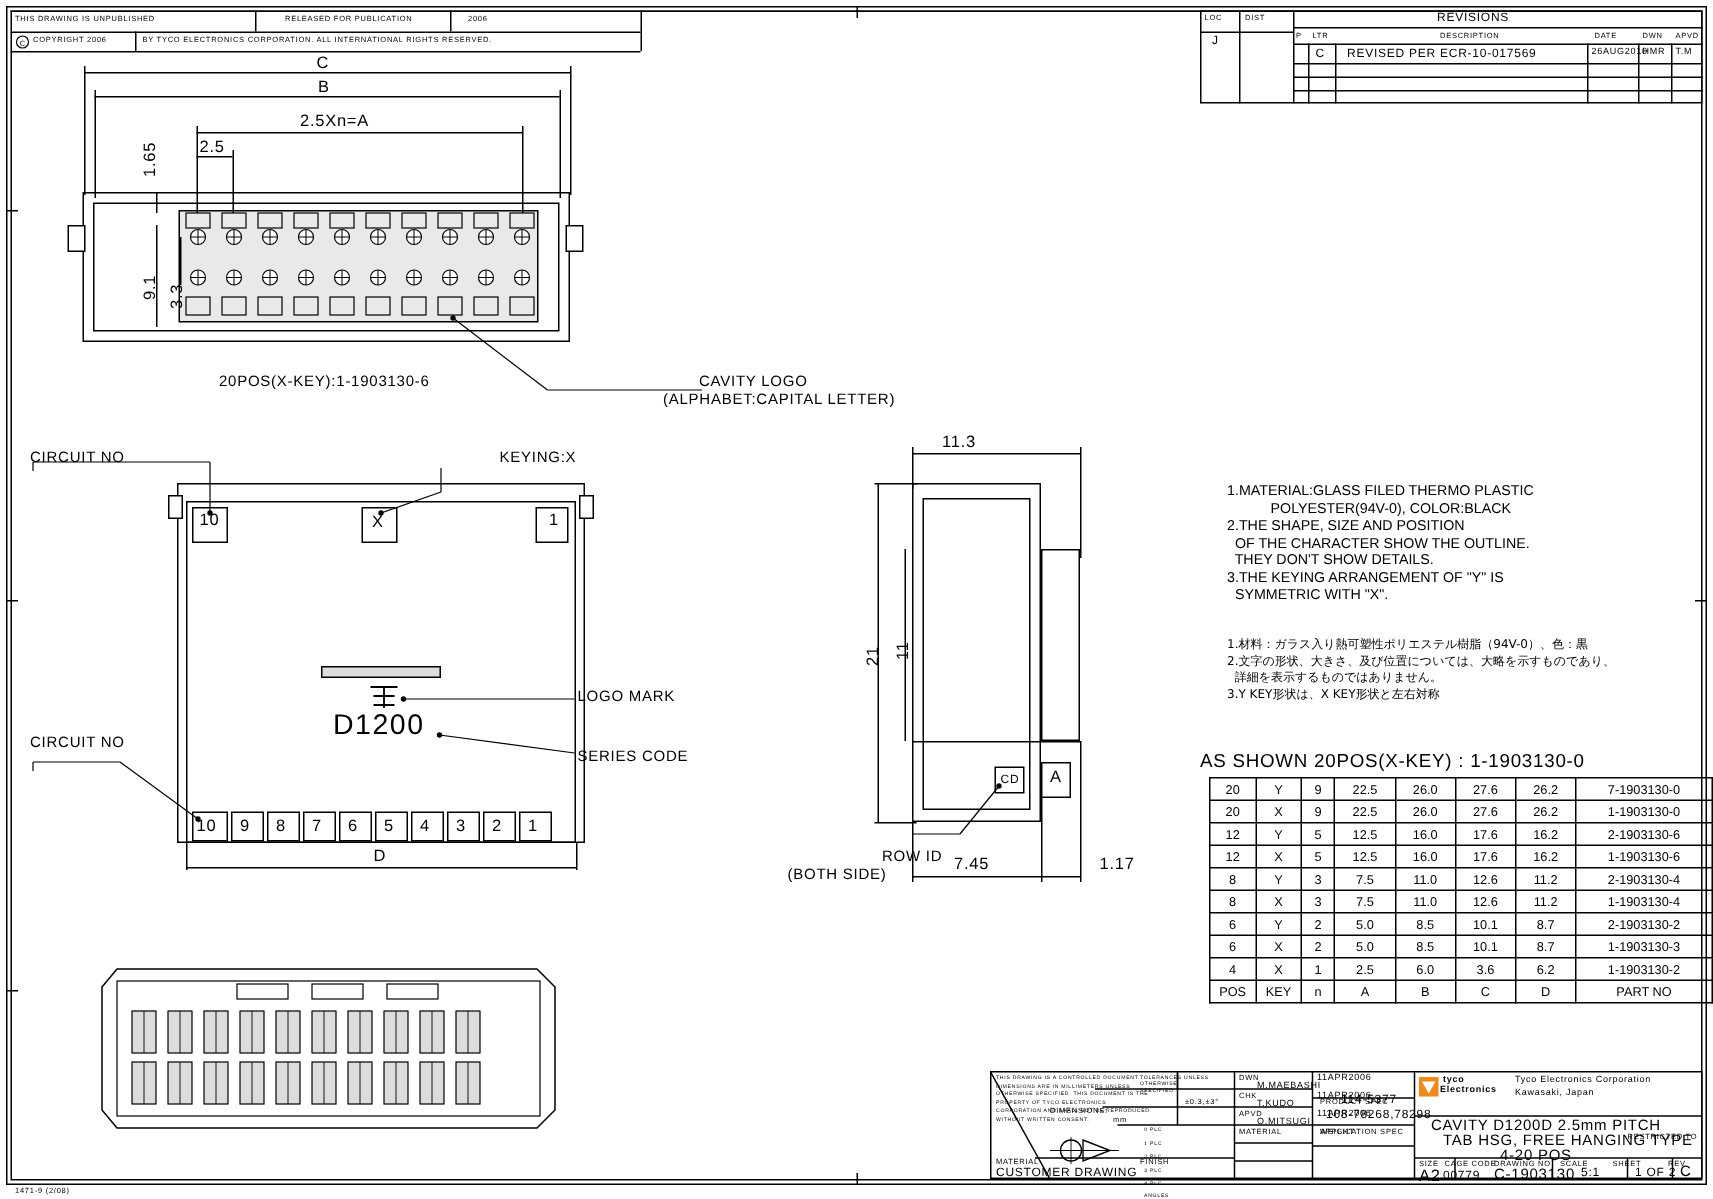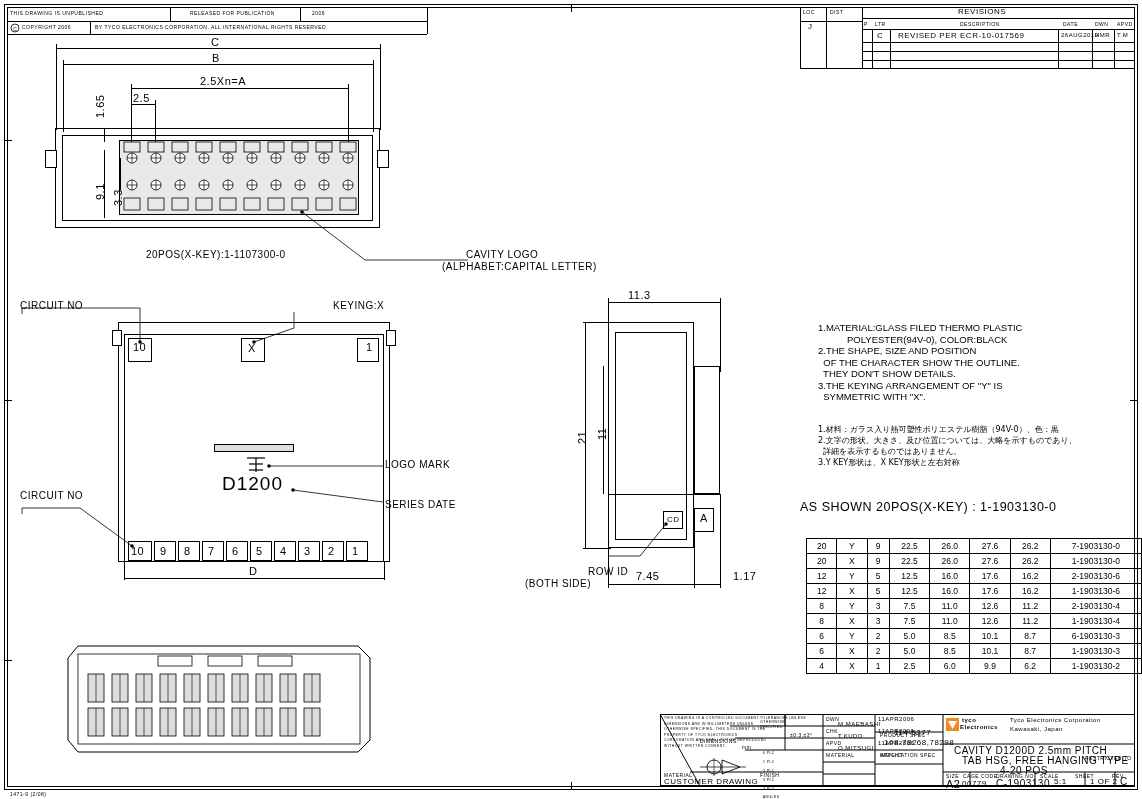--- a/index.html
+++ b/index.html
@@ -209,21 +209,21 @@
 <div class="ln vl" style="left:155px;top:100px;height:42px;"></div>
 <div class="txt t11" style="left:133px;top:92px;">2.5</div>
 
 <div class="txt t11 rot" style="left:94px;top:118px;">1.65</div>
 <div class="ln vl" style="left:104px;top:128px;height:14px;"></div>
 <div class="txt t11 rot" style="left:94px;top:200px;">9.1</div>
 <div class="ln vl" style="left:104px;top:150px;height:68px;"></div>
 <div class="txt t11 rot" style="left:112px;top:206px;">3.3</div>
 <div class="ln vl" style="left:120px;top:158px;height:32px;"></div>
 
-<div class="txt t10" style="left:146px;top:249px;">20POS(X-KEY):1-1107300-0</div>
+<div class="txt t10" style="left:146px;top:249px;">20POS(X-KEY):1-1903130-6</div>
 
 <svg class="abs" style="left:290px;top:200px;" width="190" height="70">
   <line x1="12" y1="12" x2="75" y2="60" stroke="#000" stroke-width="0.8"></line>
   <line x1="75" y1="60" x2="178" y2="60" stroke="#000" stroke-width="0.8"></line>
   <circle cx="12" cy="12" r="1.8" fill="#000"></circle>
 </svg>
 <div class="txt t10" style="left:466px;top:249px;">CAVITY LOGO</div>
 <div class="txt t10" style="left:442px;top:261px;">(ALPHABET:CAPITAL LETTER)</div>
 
 <div class="bxg" style="left:118px;top:322px;width:272px;height:240px;"></div>
@@ -300,21 +300,21 @@
 </svg>
 <div class="txt t10" style="left:20px;top:490px;">CIRCUIT NO</div>
 
 <svg class="abs" style="left:265px;top:460px;" width="125" height="50">
   <line x1="4" y1="6" x2="118" y2="6" stroke="#000" stroke-width="0.8"></line>
   <circle cx="4" cy="6" r="1.8" fill="#000"></circle>
   <line x1="28" y1="30" x2="118" y2="42" stroke="#000" stroke-width="0.8"></line>
   <circle cx="28" cy="30" r="1.8" fill="#000"></circle>
 </svg>
 <div class="txt t10" style="left:385px;top:459px;">LOGO MARK</div>
-<div class="txt t10" style="left:385px;top:499px;">SERIES DATE</div>
+<div class="txt t10" style="left:385px;top:499px;">SERIES CODE</div>
 
 <div class="bxg" style="left:608px;top:322px;width:86px;height:226px;"></div>
 <div class="bx" style="left:615px;top:332px;width:72px;height:208px;"></div>
 <div class="bx" style="left:694px;top:366px;width:26px;height:128px;background:#fff;"></div>
 <div class="ln hl" style="left:608px;top:494px;width:112px;"></div>
 <div class="bx" style="left:663px;top:511px;width:20px;height:18px;"></div>
 <div class="txt t8" style="left:667px;top:515px;">CD</div>
 <div class="bx" style="left:694px;top:508px;width:20px;height:24px;"></div>
 <div class="txt t11" style="left:700px;top:512px;">A</div>
 
@@ -354,21 +354,21 @@
   THEY DON'T SHOW DETAILS.
 3.THE KEYING ARRANGEMENT OF "Y" IS
   SYMMETRIC WITH "X".</div>
 <div class="notes jp" style="left:818px;top:424px;font-family:'DejaVu Sans',sans-serif;">1.材料：ガラス入り熱可塑性ポリエステル樹脂（94V-0）、色：黒
 2.文字の形状、大きさ、及び位置については、大略を示すものであり、
   詳細を表示するものではありません。
 3.Y KEY形状は、X KEY形状と左右対称</div>
 
 <div class="txt" style="left:800px;top:500px;font-size:12.5px;letter-spacing:0.5px;">AS SHOWN 20POS(X-KEY) : 1-1903130-0</div>
 
-<table class="g" style="left:806px;top:538px;">
+<table class="g" style="left:806px;top:518px;">
   <tbody id="part-rows">
       <tr>
         <td style="width: 30px;">20</td>
         <td style="width: 30px;">Y</td>
         <td style="width: 22px;">9</td>
         <td style="width: 40px;">22.5</td>
         <td style="width: 40px;">26.0</td>
         <td style="width: 40px;">27.6</td>
         <td style="width: 40px;">26.2</td>
         <td style="width: 92px;">7-1903130-0</td>
@@ -424,41 +424,51 @@
         <td style="width: 92px;">1-1903130-4</td>
       </tr>
       <tr>
         <td style="width: 30px;">6</td>
         <td style="width: 30px;">Y</td>
         <td style="width: 22px;">2</td>
         <td style="width: 40px;">5.0</td>
         <td style="width: 40px;">8.5</td>
         <td style="width: 40px;">10.1</td>
         <td style="width: 40px;">8.7</td>
-        <td style="width: 92px;">6-1903130-3</td>
+        <td style="width: 92px;">2-1903130-2</td>
       </tr>
       <tr>
         <td style="width: 30px;">6</td>
         <td style="width: 30px;">X</td>
         <td style="width: 22px;">2</td>
         <td style="width: 40px;">5.0</td>
         <td style="width: 40px;">8.5</td>
         <td style="width: 40px;">10.1</td>
         <td style="width: 40px;">8.7</td>
         <td style="width: 92px;">1-1903130-3</td>
       </tr>
       <tr>
         <td style="width: 30px;">4</td>
         <td style="width: 30px;">X</td>
         <td style="width: 22px;">1</td>
         <td style="width: 40px;">2.5</td>
         <td style="width: 40px;">6.0</td>
-        <td style="width: 40px;">9.9</td>
+        <td style="width: 40px;">3.6</td>
         <td style="width: 40px;">6.2</td>
         <td style="width: 92px;">1-1903130-2</td>
+      </tr>
+      <tr>
+        <td style="width: 30px;">POS</td>
+        <td style="width: 30px;">KEY</td>
+        <td style="width: 22px;">n</td>
+        <td style="width: 40px;">A</td>
+        <td style="width: 40px;">B</td>
+        <td style="width: 40px;">C</td>
+        <td style="width: 40px;">D</td>
+        <td style="width: 92px;">PART NO</td>
       </tr>
     </tbody>
 </table>
 
 <div class="abs" style="left:58px;top:640px;width:340px;height:120px;">
   <svg width="340" height="120">
     <path d="M10,18 L20,6 L300,6 L312,18 L312,100 L300,112 L20,112 L10,100 Z" fill="#fff" stroke="#000" stroke-width="1"></path>
     <rect x="20" y="14" width="282" height="90" fill="none" stroke="#000" stroke-width="0.8"></rect>
     <rect x="100" y="16" width="34" height="10" fill="#fff" stroke="#000" stroke-width="0.8"></rect>
     <rect x="150" y="16" width="34" height="10" fill="#fff" stroke="#000" stroke-width="0.8"></rect>

